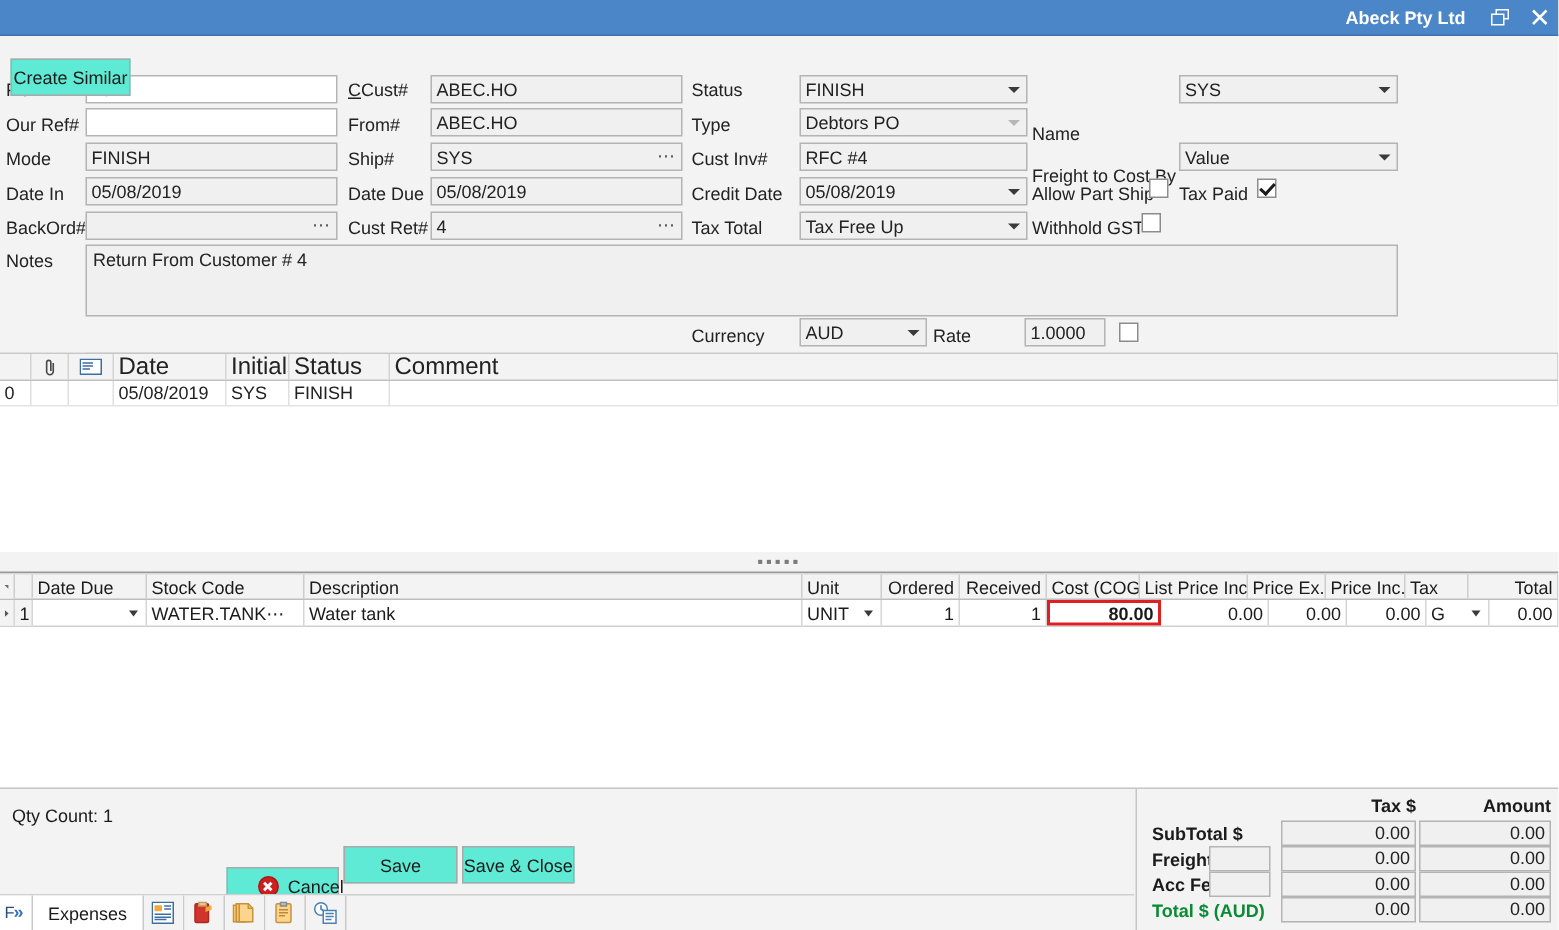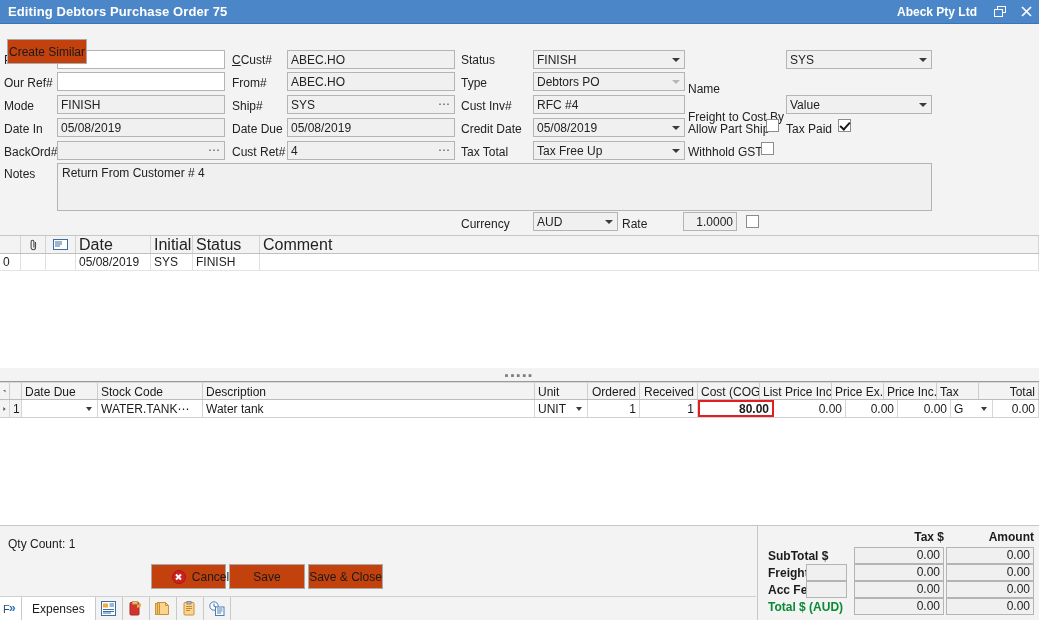--- a/index.html
+++ b/index.html
@@ -227,21 +227,21 @@
     left: 0; top: 525px; width: 1039px; height: 95px;
     background: #f3f3f3;
     border-top: 1px solid #c6c6c6;
   }
   #qtycount {
     position: absolute; left: 8px; top: 11px;
     font-size: 12px; color: #1b1b1b;
   }
   .btn {
     position: absolute;
-    background: #c2410c;
+    background: #5eead4;
     border: 1px solid #a9a9a9;
     font-family: "Liberation Sans", sans-serif;
     font-size: 12px;
     color: #1b1b1b;
     height: 25px;
     display: flex;
     align-items: center;
     justify-content: center;
     gap: 6px;
     cursor: default;
@@ -326,21 +326,20 @@
     padding: 0 3px;
     line-height: 15px;
     color: #222;
   }
   .tot-box.empty { background: #f0f0f0; }
 </style>
 </head>
 <body>
 
 <div id="titlebar">
-  <span class="title">Editing Debtors Purchase Order 75</span>
   <span class="spacer"></span>
   <span class="company">Abeck Pty Ltd</span>
   <span class="win-btn">
     <svg width="13" height="12" viewBox="0 0 13 12">
         <rect x="3.5" y="0.5" width="8" height="6" fill="none" stroke="#fff"></rect>
         <rect x="0.5" y="3.5" width="8" height="7" fill="#4a86c8" stroke="#fff"></rect>
       </svg>
   </span>
   <span class="win-btn">
     <svg width="13" height="12" viewBox="0 0 13 12">
@@ -398,21 +397,21 @@
   <span class="chk on" style="left:838px; top:95px;"></span>
   <span class="lbl" style="left:688px; top:121px;">Withhold GST</span>
   <span class="chk" style="left:761px; top:118px;"></span>
 
   <span class="lbl" style="left:4px; top:143px;">Notes</span>
   <div id="notes" style="left:57px; top:139px; width:875px; height:48px;">Return From Customer # 4</div>
 
   <span class="lbl" style="left:461px; top:193px;">Currency</span>
   <div class="combo" style="left:533px; top:188px; width:85px;"><span>AUD</span><span class="arr"></span></div>
   <span class="lbl" style="left:622px; top:193px;">Rate</span>
-  <div class="fld" style="left:683px; top:188px; width:54px; text-align:right;">1.0000</div>
+  <div class="fld" style="left:683px; top:188px; width:54px; text-align:left;">1.0000</div>
   <span class="chk" style="left:746px; top:191px;"></span>
   <span class="lbl" style="left:764px; top:193px;margin-top:47px;">Lock Rate</span>
 
   <span class="lbl" style="left:4px; top:216px;">Company</span>
   <div class="fld" style="left:57px; top:211px; width:168px;">HAPPEN</div>
 </div>
 
 <div id="grid1">
   <div class="ghead">
     <div style="width:21px;"></div>
@@ -488,21 +487,21 @@
     <div style="width:53px;" class="ralign">0.00</div>
     <div style="width:42px;" class="cellcombo"><span>G</span><span class="carr"></span></div>
     <div style="flex:1;" class="ralign">0.00</div>
   </div>
 </div>
 
 <div id="bottom">
   <span id="qtycount">Qty Count: 1</span>
 
   <div class="btn" style="left:7px;  top:563px; width:80px; transform:translateY(-525px); position:absolute; top:38px;">Create Similar</div>
-  <div class="btn" style="left:151px; top:38px; width:75px;padding-left:24px;">
+  <div class="btn" style="left:151px; top:52px; width:75px;padding-left:24px;">
     <span class="cancel-x"></span>
     <span>Cancel</span>
   </div>
   <div class="btn" style="left:229px; top:38px; width:76px;">Save</div>
   <div class="btn" style="left:308px; top:38px; width:75px;">Save &amp; Close</div>
 
   <div id="tabstrip">
     <div class="tab-part">
       <span>F</span>
       <span class="chev">»</span>

